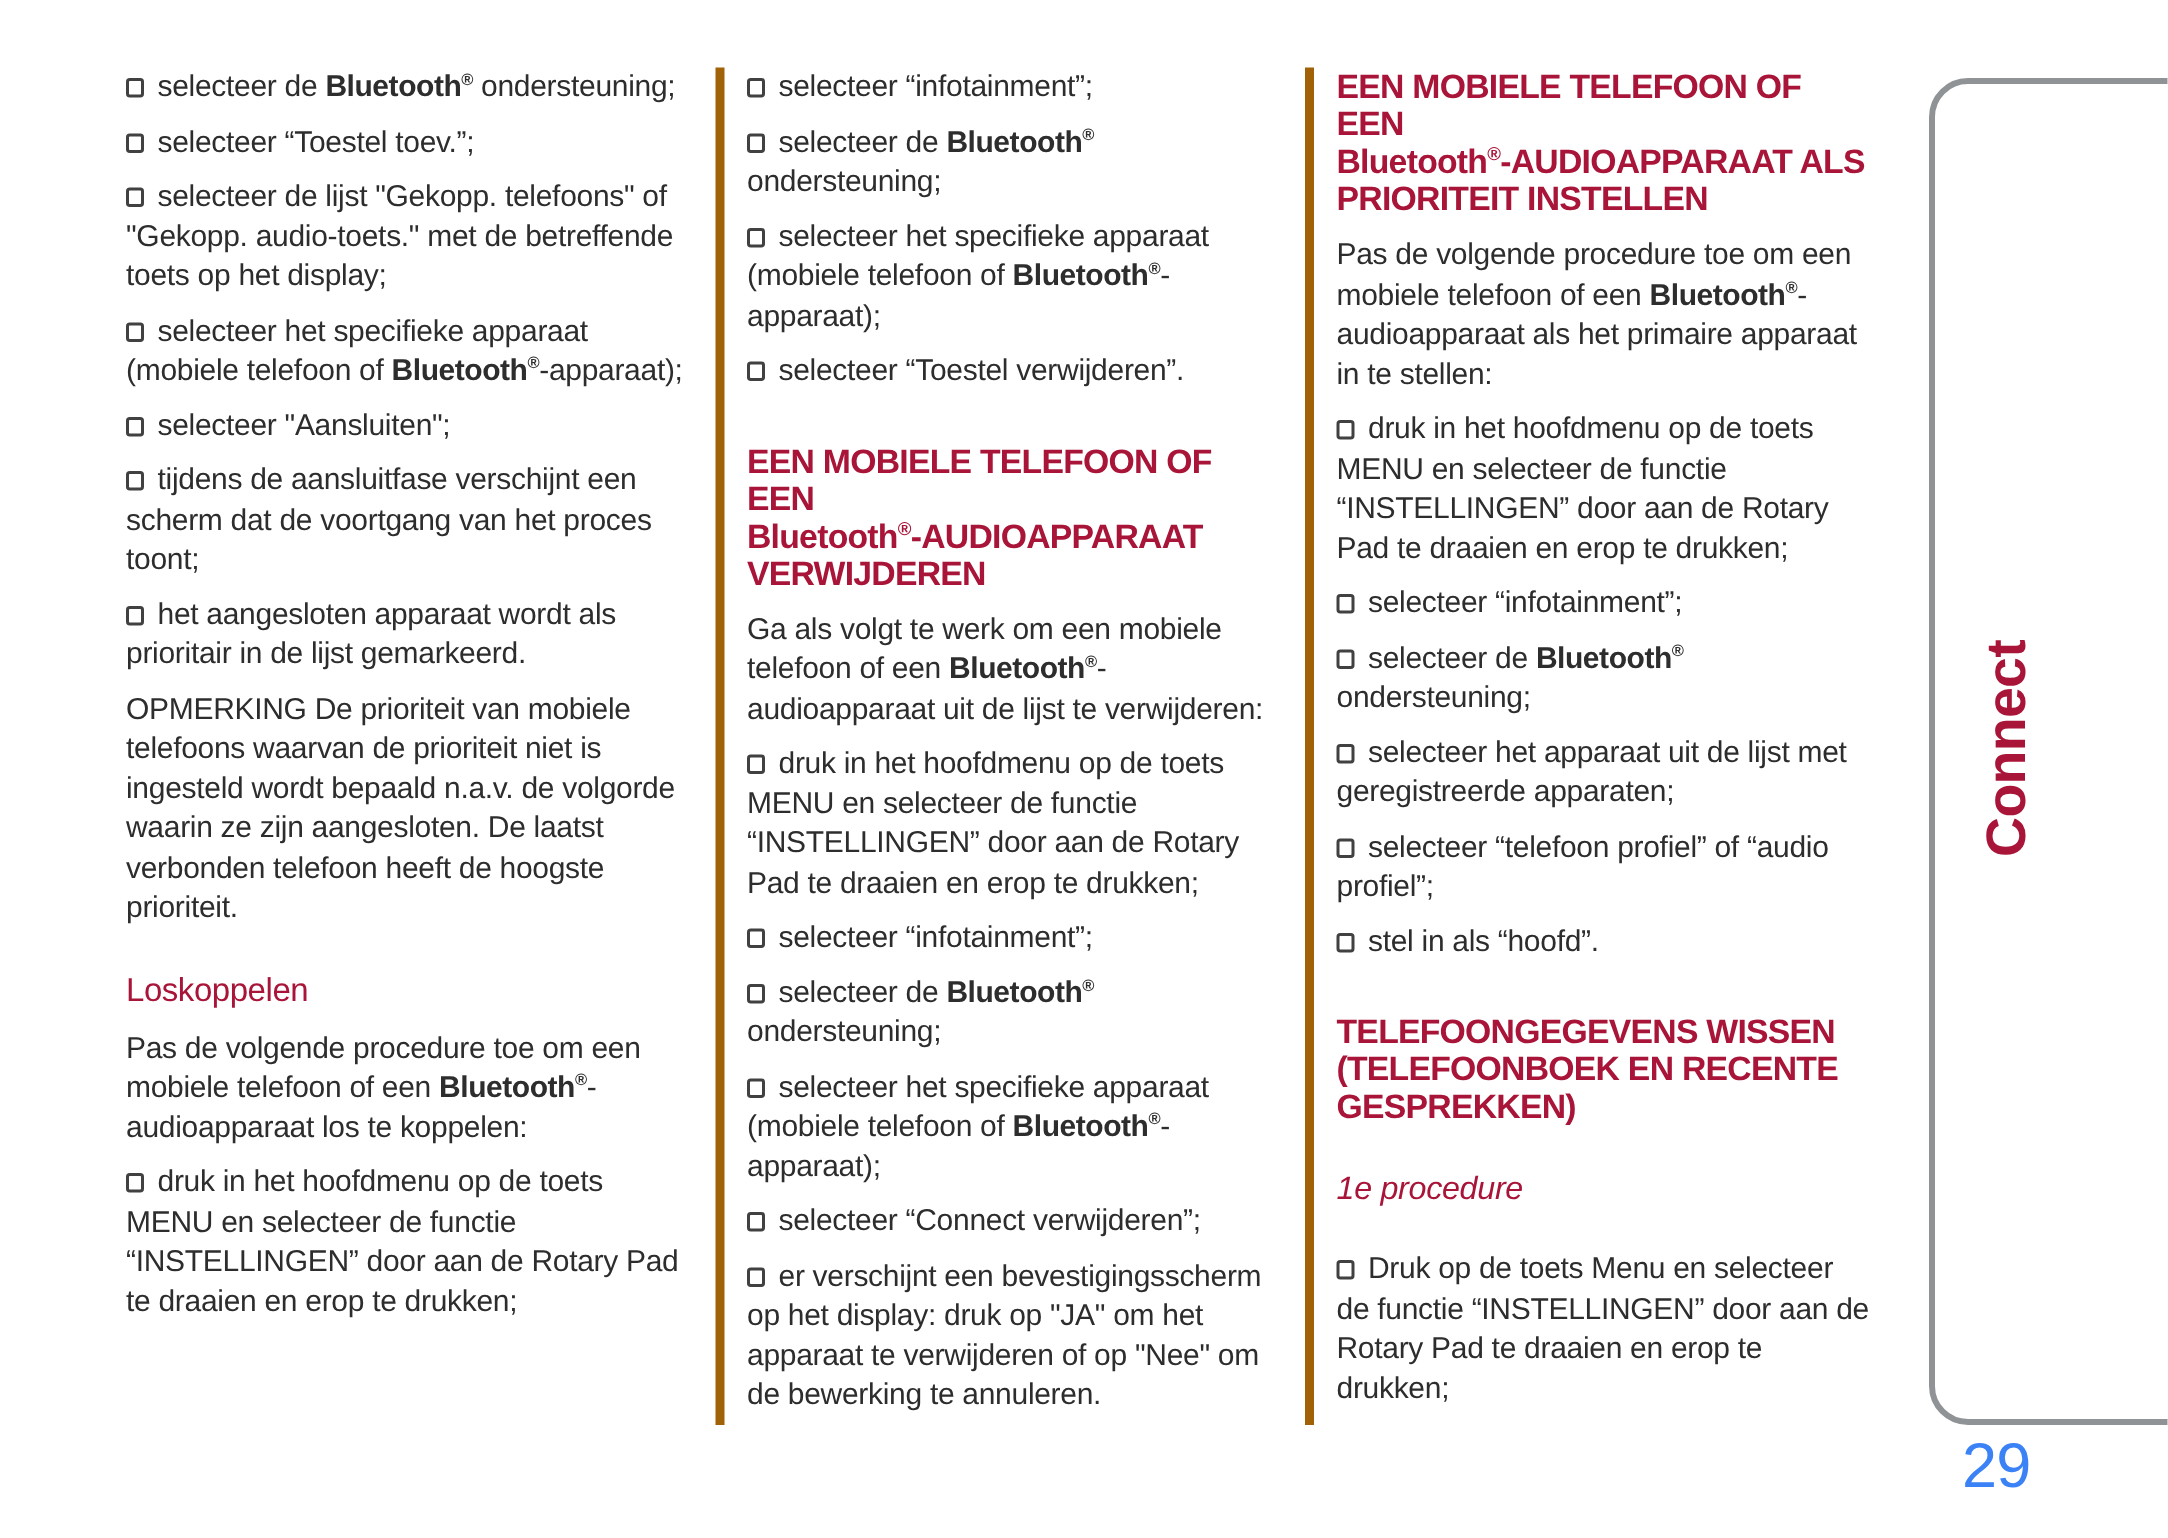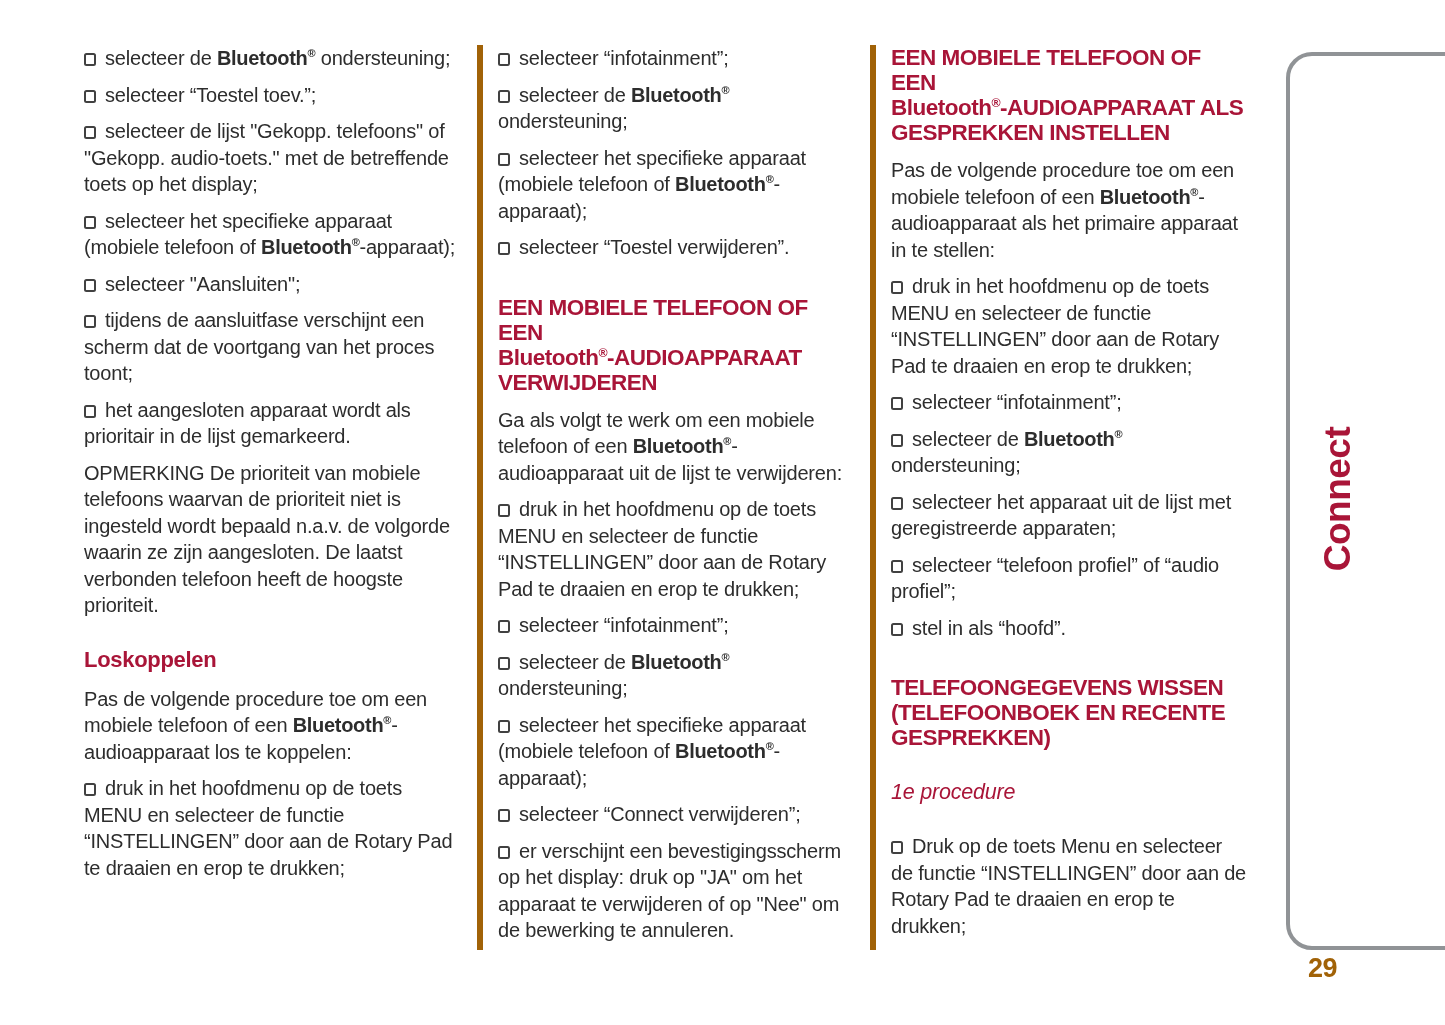--- a/index.html
+++ b/index.html
@@ -27,41 +27,41 @@
     margin-right:9px; vertical-align:-1px; background:#fff;
   }
   .b { font-weight:bold; letter-spacing:-0.3px; }
   .sup { font-size:0.55em; vertical-align:super; line-height:0; }
 
   .hd {
     color:var(--accent); font-weight:bold; font-size:22.5px; line-height:25px;
     letter-spacing:-0.5px; margin:34px 0 12px 0;
   }
   .sub {
-    color:var(--accent); font-weight:bold; font-size:22px; line-height:25px;
+    color:var(--accent); font-weight:normal; font-size:22px; line-height:25px;
     letter-spacing:-0.3px; margin:28px 0 14px 0;
   }
   .subi {
     color:var(--accent); font-style:italic; font-size:21.5px; line-height:25px;
     margin:30px 0 28px 0; font-weight:normal;
   }
 
   .tab {
     position:absolute; left:1286px; top:52px; width:240px; height:898px;
     border:4px solid var(--tabline); border-radius:26px; background:#fff;
   }
   .tab-label {
     position:absolute; left:-57px; top:421px; width:210px; height:44px;
     transform:rotate(-90deg); transform-origin:center;
     color:var(--accent); font-weight:bold; font-size:37px; letter-spacing:-0.5px;
     text-align:center; line-height:44px;
   }
   .page-num {
     position:absolute; left:1308px; top:953px;
-    font-weight:bold; font-size:27px; color:#a16207; letter-spacing:-0.5px;
+    font-weight:normal; font-size:42px; color:#3b82f6; letter-spacing:-0.5px;
   }
 </style>
 </head>
 <body>
 
 <div class="content">
 
   <div class="col">
     <p class="blk bullet"><span class="cb"></span><span><span>selecteer de </span><span class="b">Bluetooth</span><span class="b sup">®</span><span> ondersteuning;</span></span></p>
     <p class="blk bullet"><span class="cb"></span><span><span>selecteer “Toestel toev.”;</span></span></p>
@@ -85,21 +85,21 @@
     <p class="blk para"><span>Ga als volgt te werk om een mobiele telefoon of een </span><span class="b">Bluetooth</span><span class="b sup">®</span><span>-audioapparaat uit de lijst te verwijderen:</span></p>
     <p class="blk bullet"><span class="cb"></span><span><span>druk in het hoofdmenu op de toets MENU en selecteer de functie “INSTELLINGEN” door aan de Rotary Pad te draaien en erop te drukken;</span></span></p>
     <p class="blk bullet"><span class="cb"></span><span><span>selecteer “infotainment”;</span></span></p>
     <p class="blk bullet"><span class="cb"></span><span><span>selecteer de </span><span class="b">Bluetooth</span><span class="b sup">®</span><span> ondersteuning;</span></span></p>
     <p class="blk bullet"><span class="cb"></span><span><span>selecteer het specifieke apparaat (mobiele telefoon of </span><span class="b">Bluetooth</span><span class="b sup">®</span><span>-apparaat);</span></span></p>
     <p class="blk bullet"><span class="cb"></span><span><span>selecteer “Connect verwijderen”;</span></span></p>
     <p class="blk bullet"><span class="cb"></span><span><span>er verschijnt een bevestigingsscherm op het display: druk op "JA" om het apparaat te verwijderen of op "Nee" om de bewerking te annuleren.</span></span></p>
   </div>
 
   <div class="col">
-    <h2 class="blk hd"><span>EEN MOBIELE TELEFOON OF EEN</span><br><span>Bluetooth</span><span class="sup">®</span><span>-AUDIOAPPARAAT ALS</span><br><span>GESPREKKEN INSTELLEN</span></h2>
+    <h2 class="blk hd"><span>EEN MOBIELE TELEFOON OF EEN</span><br><span>Bluetooth</span><span class="sup">®</span><span>-AUDIOAPPARAAT ALS</span><br><span>PRIORITEIT INSTELLEN</span></h2>
     <p class="blk para"><span>Pas de volgende procedure toe om een mobiele telefoon of een </span><span class="b">Bluetooth</span><span class="b sup">®</span><span>-audioapparaat als het primaire apparaat in te stellen:</span></p>
     <p class="blk bullet"><span class="cb"></span><span><span>druk in het hoofdmenu op de toets MENU en selecteer de functie “INSTELLINGEN” door aan de Rotary Pad te draaien en erop te drukken;</span></span></p>
     <p class="blk bullet"><span class="cb"></span><span><span>selecteer “infotainment”;</span></span></p>
     <p class="blk bullet"><span class="cb"></span><span><span>selecteer de </span><span class="b">Bluetooth</span><span class="b sup">®</span><span> ondersteuning;</span></span></p>
     <p class="blk bullet"><span class="cb"></span><span><span>selecteer het apparaat uit de lijst met geregistreerde apparaten;</span></span></p>
     <p class="blk bullet"><span class="cb"></span><span><span>selecteer “telefoon profiel” of “audio profiel”;</span></span></p>
     <p class="blk bullet"><span class="cb"></span><span><span>stel in als “hoofd”.</span></span></p>
     <h2 class="blk hd"><span>TELEFOONGEGEVENS WISSEN</span><br><span>(TELEFOONBOEK EN RECENTE</span><br><span>GESPREKKEN)</span></h2>
     <h3 class="blk subi"><span>1e procedure</span></h3>
     <p class="blk bullet"><span class="cb"></span><span><span>Druk op de toets Menu en selecteer de functie “INSTELLINGEN” door aan de Rotary Pad te draaien en erop te drukken;</span></span></p>

